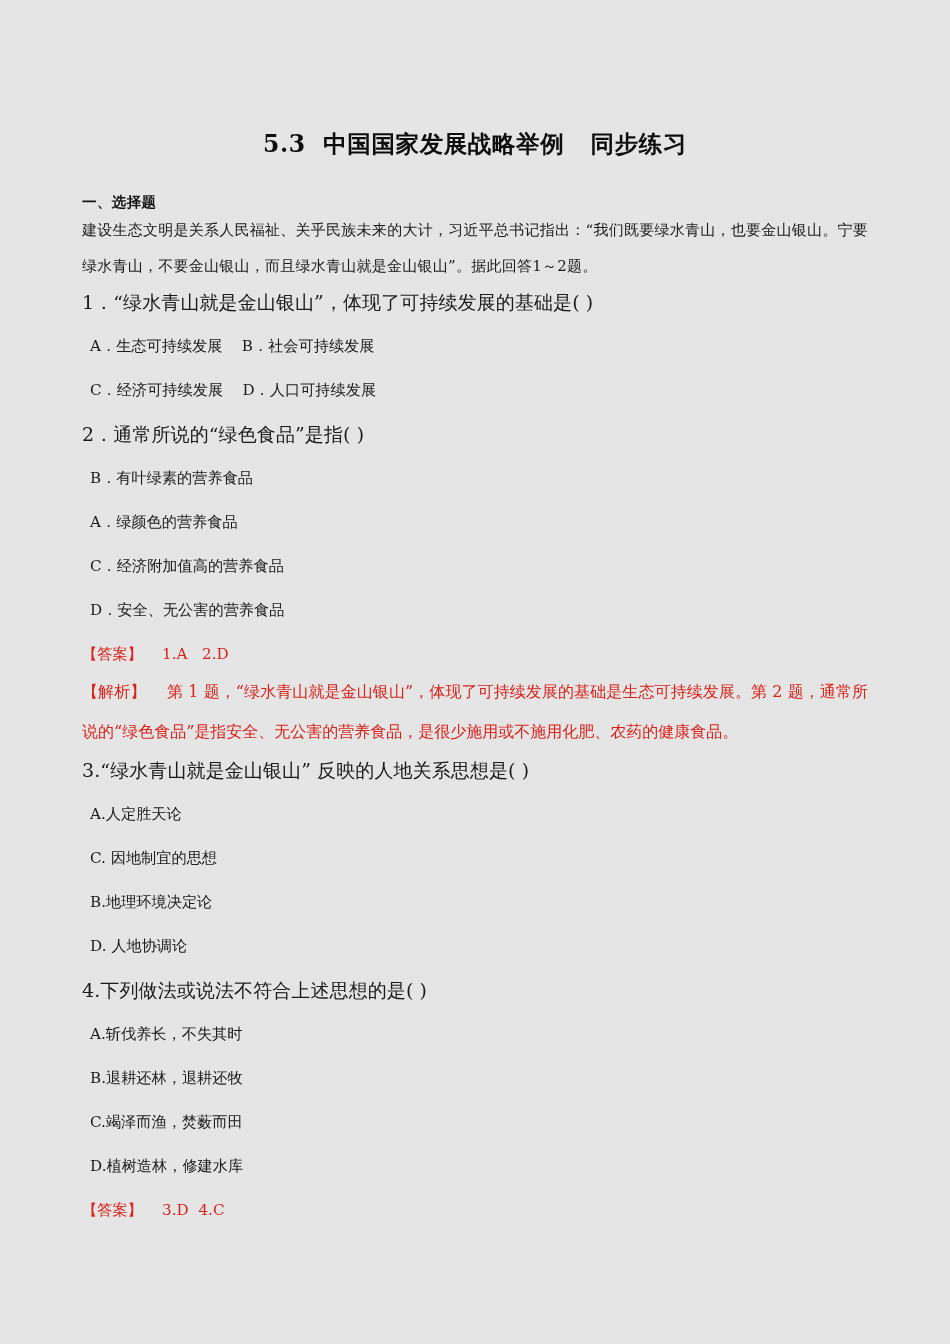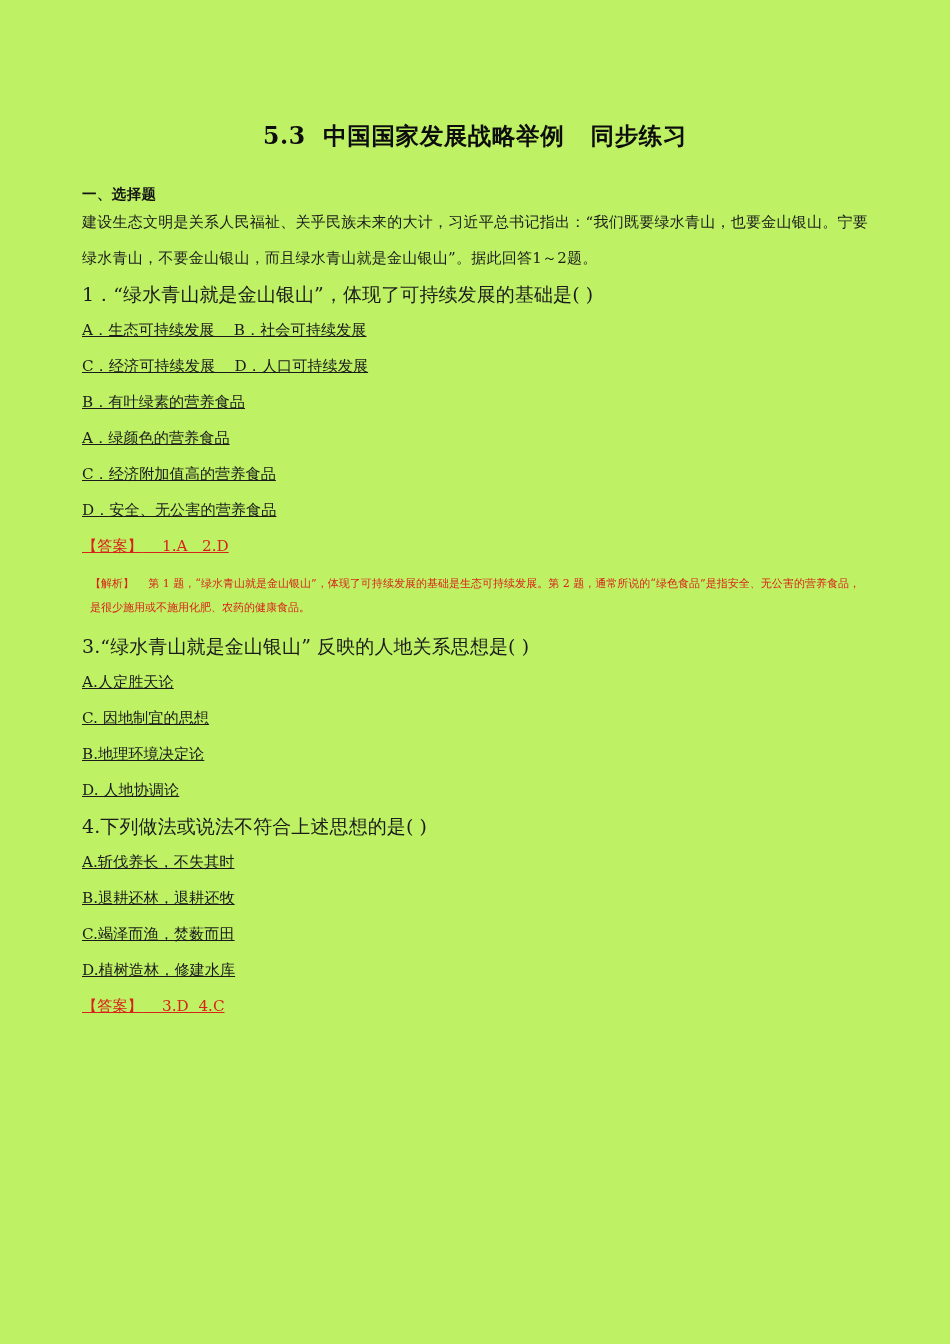--- a/index.html
+++ b/index.html
@@ -13,22 +13,22 @@
     font-family: "DejaVu Serif", "Liberation Serif", serif;
     color: #1a1a1a;
     -webkit-font-smoothing: antialiased;
   }
 
   .page {
     position: relative;
     width: 950px;
     height: 1344px;
     box-sizing: border-box;
-    padding: 4px 82px;
-    background: #bef264;
+    padding: 12px 82px;
+    background: #e5e5e5;
   }
 
   
   .doc-title {
     margin: 0;
     padding-top: 116px;
     text-align: center;
     font-family: "DejaVu Serif", "Liberation Serif", serif;
     font-weight: bold;
     font-size: 23.5px;
@@ -69,45 +69,43 @@
 
   .stem {
     font-family: "DejaVu Serif", "Liberation Serif", serif;
     font-style: normal;
   }
 
   .option {
     font-family: "DejaVu Serif", "Liberation Serif", serif;
     font-size: 15.2px;
     line-height: 36px;
-    margin: 0;
+    margin: 8px;
     color: #1b1b1b;
-    text-decoration: underline;
   }
 
   .opt-row {
     white-space: pre;
   }
 
   
   .red {
     color: #d8231b;
   }
   .answer-line {
     margin: 0;
     font-size: 15.2px;
     line-height: 36px;
     white-space: pre;
     font-family: "DejaVu Serif", "Liberation Serif", serif;
-    text-decoration: underline;
   }
   .analysis {
-    margin: 8px;
-    font-size: 11px;
-    line-height: 24px;
+    margin: 0;
+    font-size: 16px;
+    line-height: 40px;
     text-align: justify;
     text-justify: inter-ideograph;
     font-family: "DejaVu Serif", "Liberation Serif", serif;
   }
   .analysis .lead {
     white-space: pre;
   }
 </style>
 </head>
 <body>
@@ -119,20 +117,21 @@
   <h2 class="section-heading">一、选择题</h2>
 
   <p class="para passage">建设生态文明是关系人民福祉、关乎民族未来的大计，习近平总书记指出：“我们既要绿水青山，也要金山银山。宁要绿水青山，不要金山银山，而且绿水青山就是金山银山”。据此回答1～2题。</p>
 
   <p class="para stem">1．“绿水青山就是金山银山”，体现了可持续发展的基础是(        )</p>
 
   <p class="option opt-row">A．生态可持续发展    B．社会可持续发展</p>
 
   <p class="option opt-row">C．经济可持续发展    D．人口可持续发展</p>
 
+  <p class="para stem">2．通常所说的“绿色食品”是指(        )</p>
 
   <p class="option">B．有叶绿素的营养食品</p>
   <p class="option">A．绿颜色的营养食品</p>
   <p class="option">C．经济附加值高的营养食品</p>
   <p class="option">D．安全、无公害的营养食品</p>
 
   <p class="answer-line red"><span>【答案】</span><span>    </span><span>1.A   2.D</span></p>
 
   <p class="analysis red"><span class="lead">【解析】</span><span class="lead">    </span><span>第 1 题，“绿水青山就是金山银山”，体现了可持续发展的基础是生态可持续发展。第 2 题，通常所说的“绿色食品”是指安全、无公害的营养食品，是很少施用或不施用化肥、农药的健康食品。</span></p>
 

